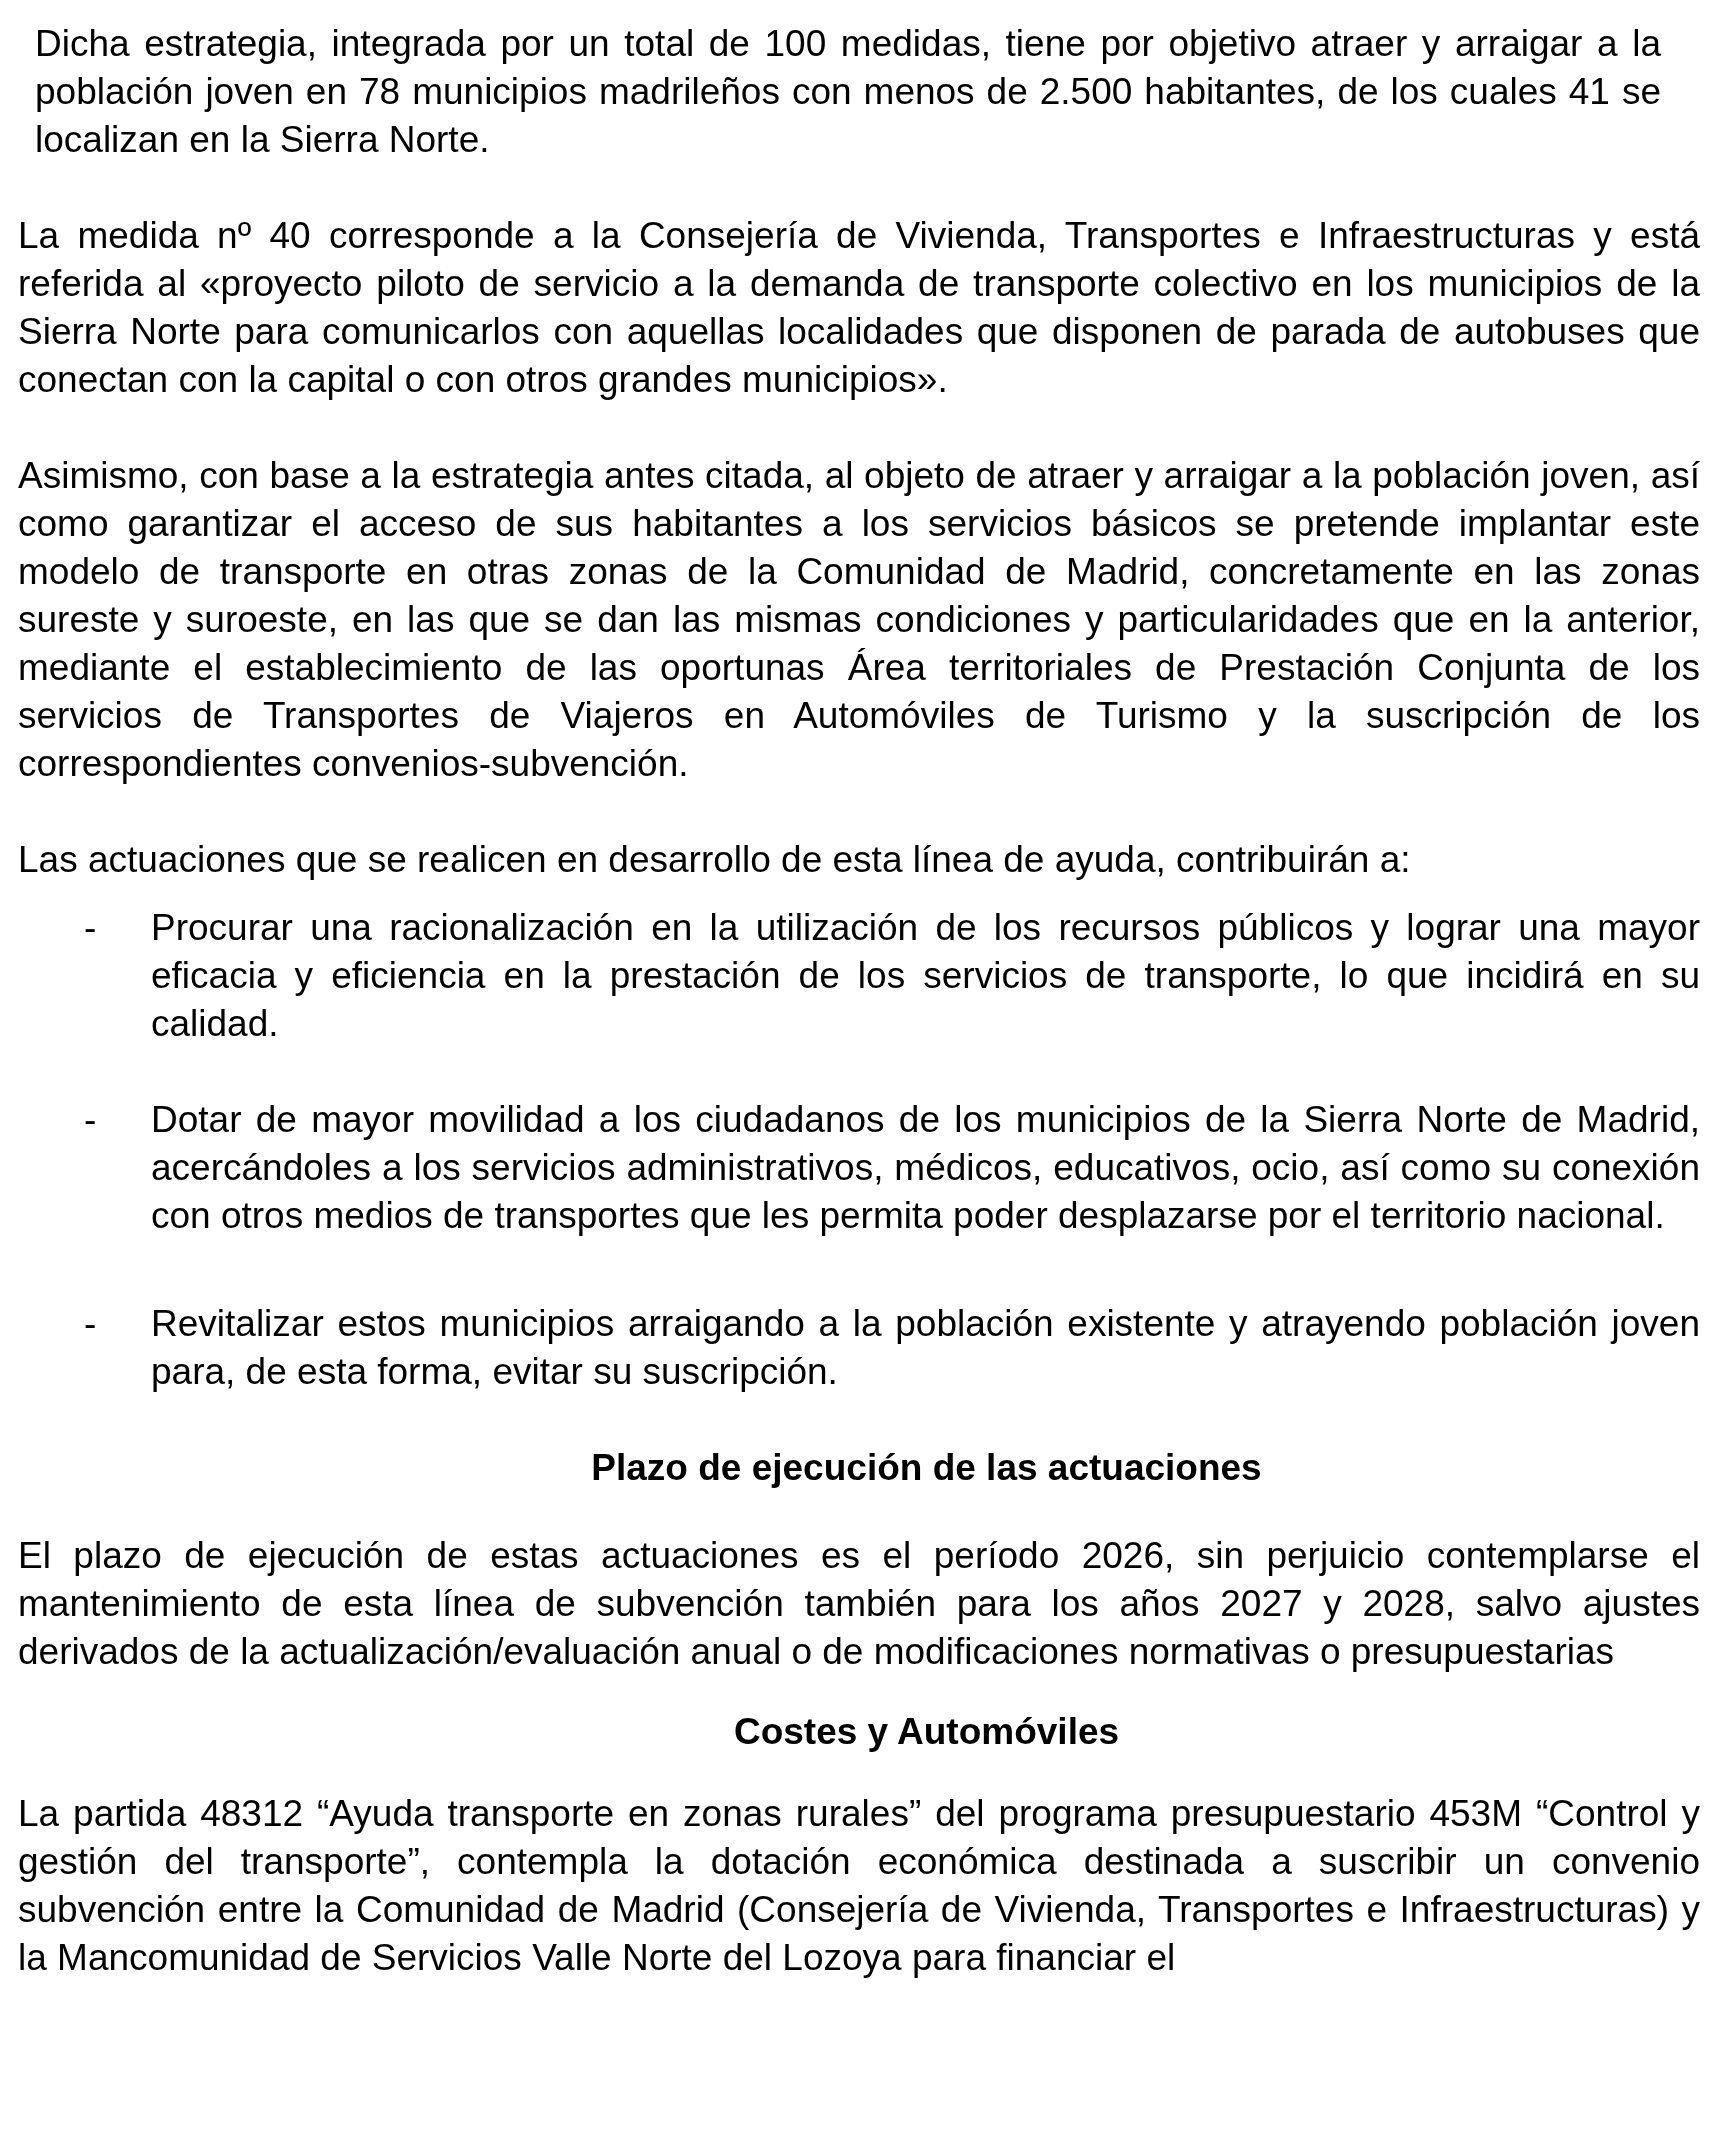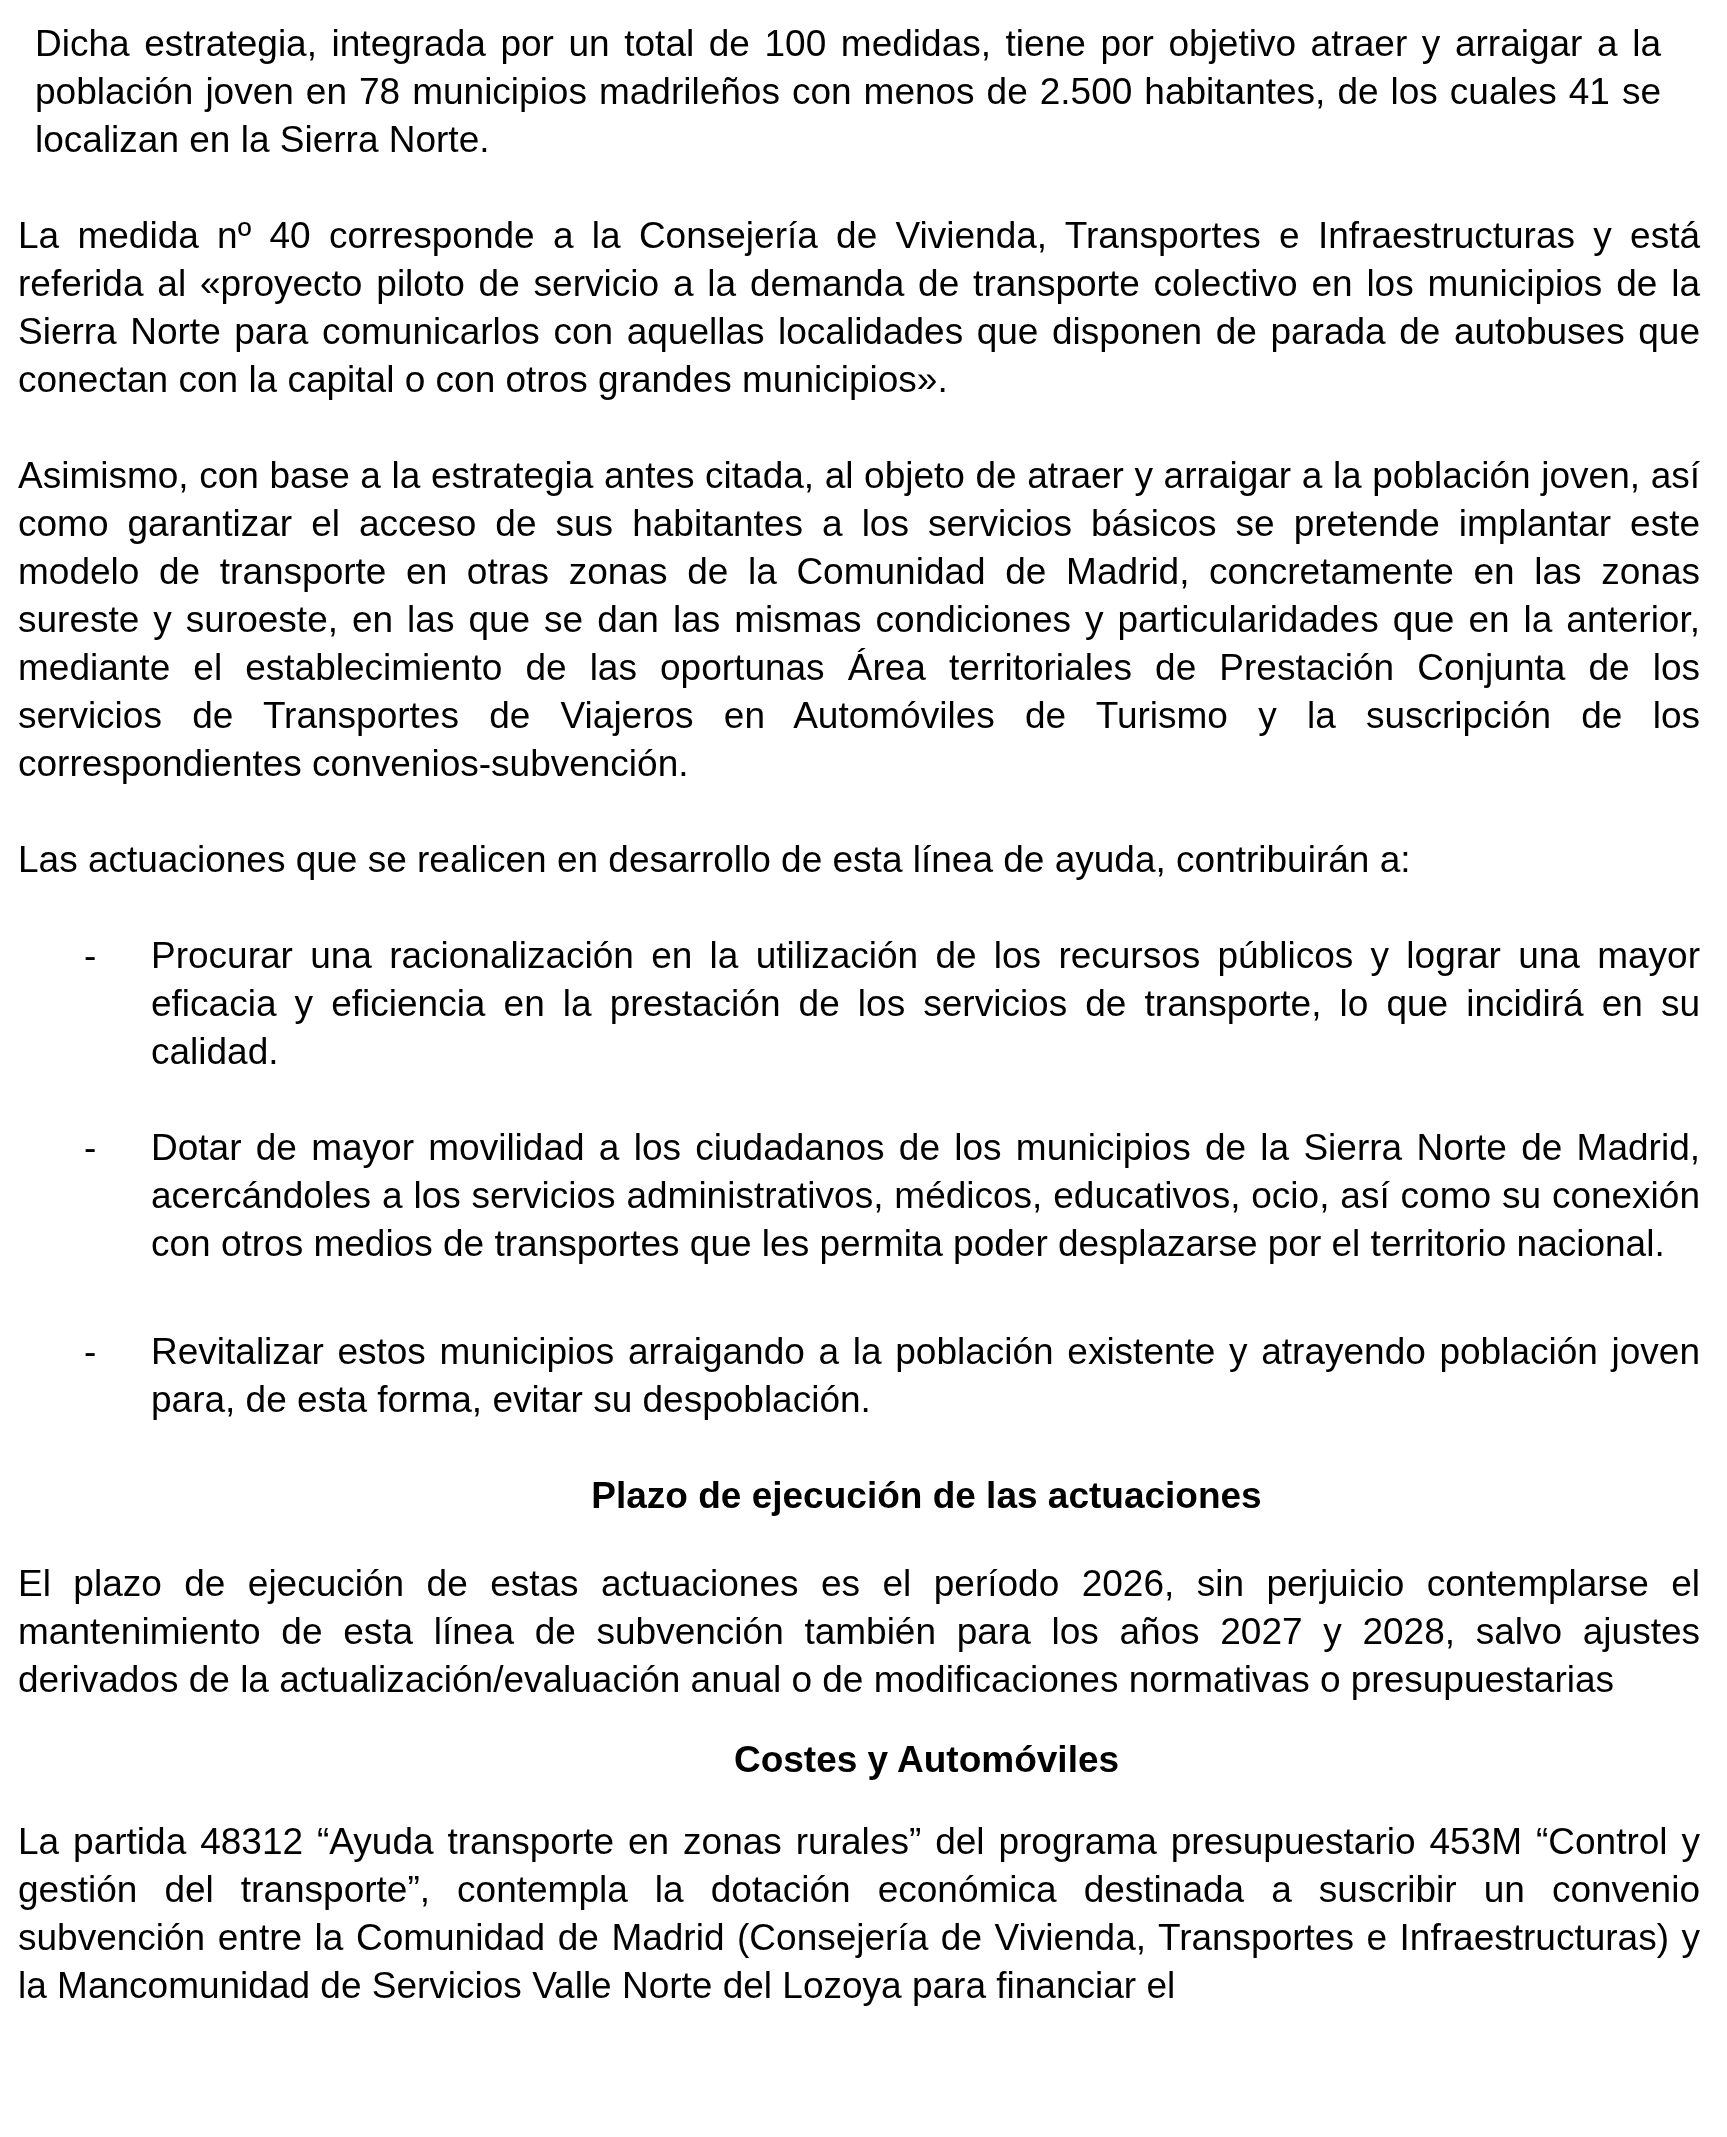--- a/index.html
+++ b/index.html
@@ -24,21 +24,21 @@
     margin: 0 0 48px 0;
     text-align: justify;
     text-justify: inter-word;
   }
   
   .para.inset {
     margin-left: 17px;
     margin-right: 39px;
   }
   .para.intro {
-    margin-bottom: 48px;
+    margin-bottom: 20px;
   }
   .heading {
     margin: 0 0 40px 135px;
     font-weight: bold;
     text-align: center;
   }
   .heading.costes {
     margin-bottom: 34px;
   }
   .para.plazo-body {
@@ -82,21 +82,21 @@
     <span class="text">Procurar una racionalización en la utilización de los recursos públicos y lograr una mayor eficacia y eficiencia en la prestación de los servicios de transporte, lo que incidirá en su calidad.</span>
   </div>
 
   <div class="bullet gap-lg">
     <span class="dash">-</span>
     <span class="text">Dotar de mayor movilidad a los ciudadanos de los municipios de la Sierra Norte de Madrid, acercándoles a los servicios administrativos, médicos, educativos, ocio, así como su conexión con otros medios de transportes que les permita poder desplazarse por el territorio nacional.</span>
   </div>
 
   <div class="bullet">
     <span class="dash">-</span>
-    <span class="text">Revitalizar estos municipios arraigando a la población existente y atrayendo población joven para, de esta forma, evitar su despoblación.</span>
+    <span class="text">Revitalizar estos municipios arraigando a la población existente y atrayendo población joven para, de esta forma, evitar su suscripción.</span>
   </div>
 
   <p class="heading">Plazo de ejecución de las actuaciones</p>
 
   <p class="para plazo-body">El plazo de ejecución de estas actuaciones es el período 2026, sin perjuicio contemplarse el mantenimiento de esta línea de subvención también para los años 2027 y 2028, salvo ajustes derivados de la actualización/evaluación anual o de modificaciones normativas o presupuestarias</p>
 
   <p class="heading costes">Costes y Automóviles</p>
 
   <p class="para last">La partida 48312 “Ayuda transporte en zonas rurales” del programa presupuestario 453M “Control y gestión del transporte”, contempla la dotación económica destinada a suscribir un convenio subvención entre la Comunidad de Madrid (Consejería de Vivienda, Transportes e Infraestructuras) y la Mancomunidad de Servicios Valle Norte del Lozoya para financiar el</p>
 

